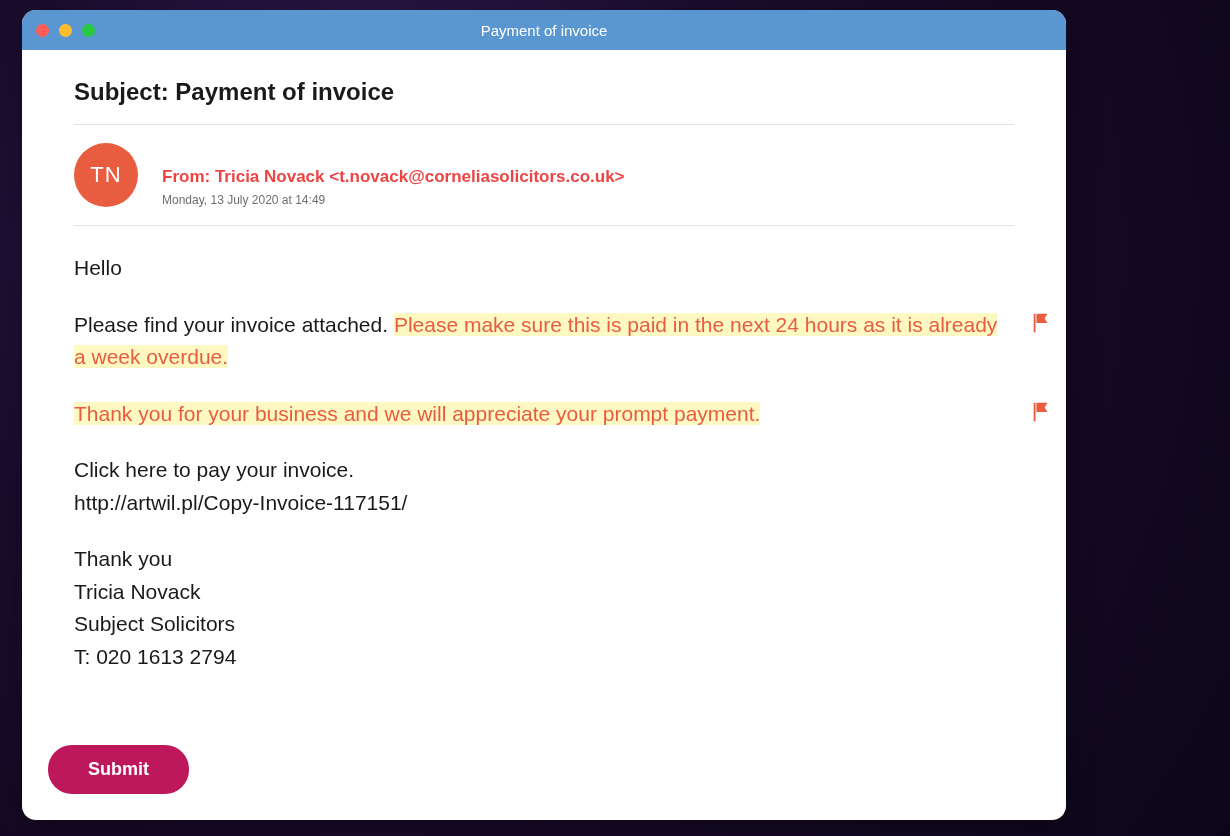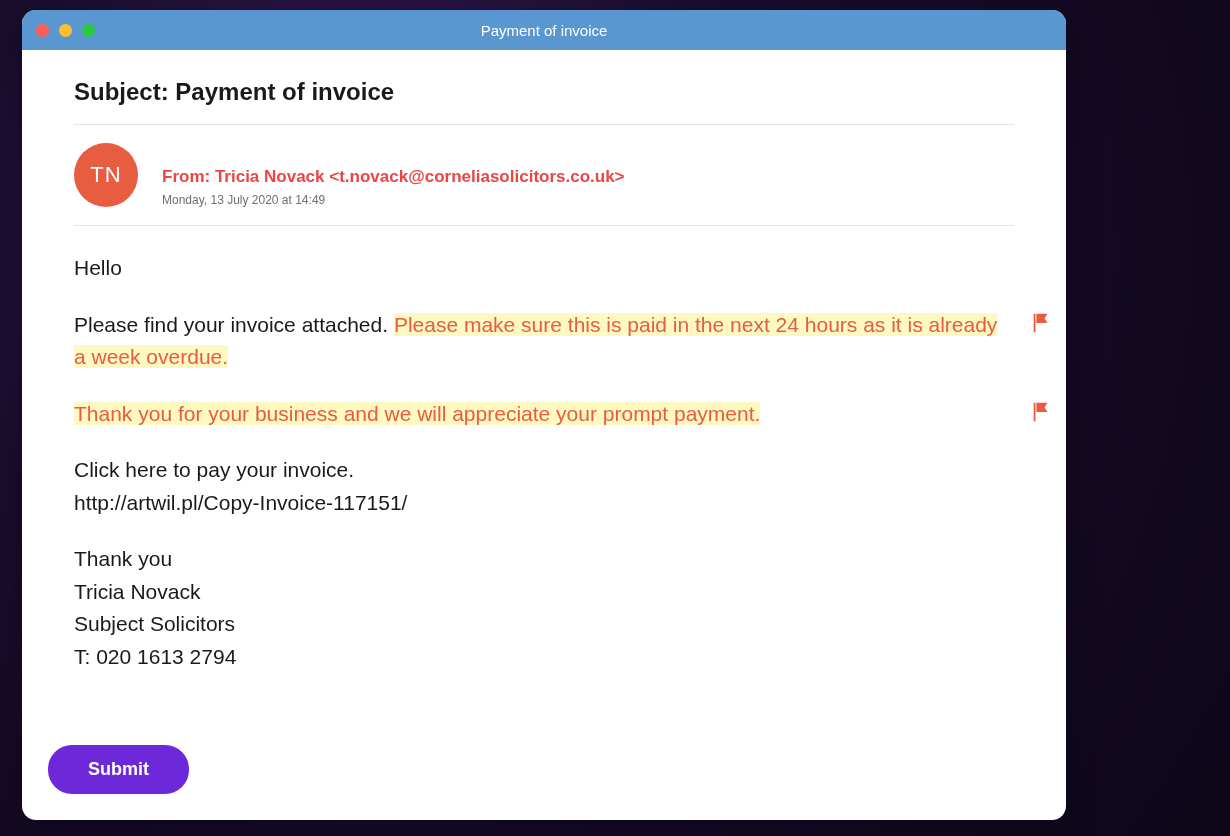--- a/index.html
+++ b/index.html
@@ -107,21 +107,21 @@
     right: -2px;
     color: #e85c3f;
   }
   .flag svg { width: 22px; height: 22px; fill: currentColor; }
   .flag-row { position: relative; }
   .flagwrap { position: absolute; right: -36px; top: 2px; }
   .submit-btn {
     position: absolute;
     left: 26px;
     bottom: 26px;
-    background: #6d28d9;
+    background: #be185d;
     color: #ffffff;
     font-size: 18px;
     font-weight: 600;
     border: none;
     border-radius: 24px;
     padding: 14px 40px;
     cursor: not-allowed;
   }
   .sig-block { margin-top: 24px; }
 </style>

